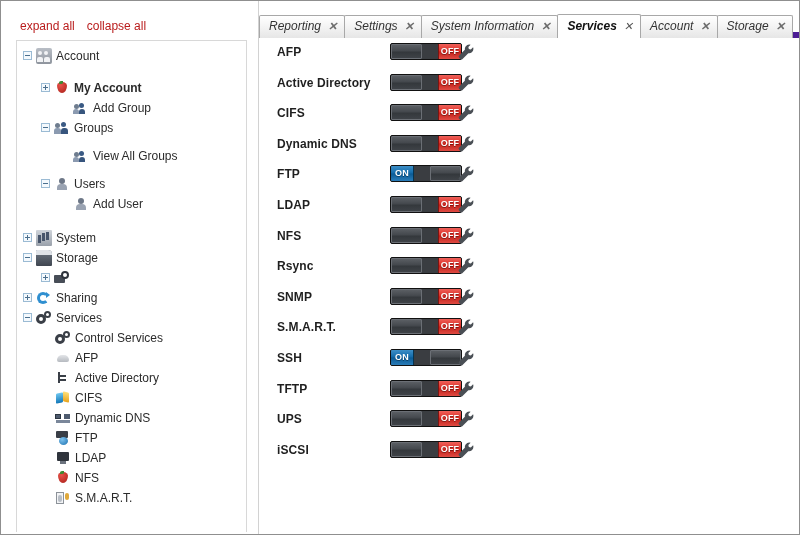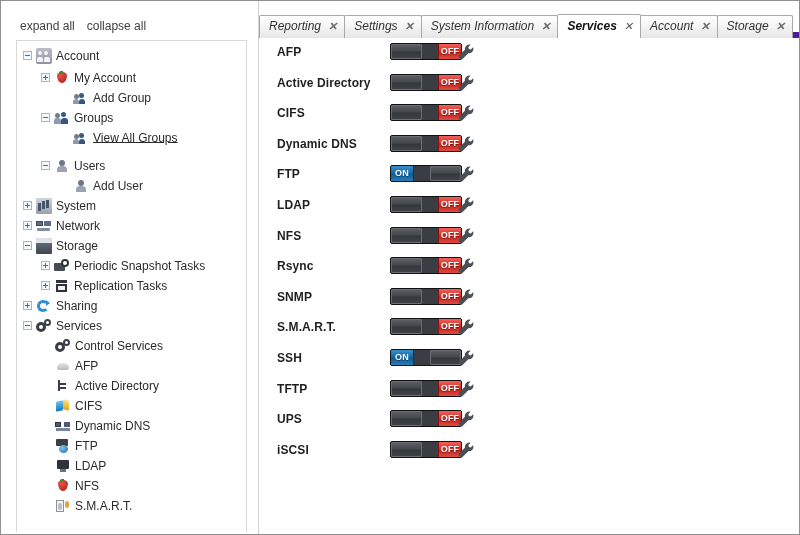--- a/index.html
+++ b/index.html
@@ -47,21 +47,21 @@
     height: 535px;
     background: #d2d2d2;
   }
   #tree-links {
     position: absolute;
     left: 18px;
     top: 17px;
     white-space: nowrap;
   }
   .tree-link {
-    color: #404040;
+    color: #b91c1c;
     font-size: 12px;
     text-decoration: none;
     cursor: pointer;
     margin-right: 12px;
     font-family: "Liberation Sans", sans-serif;
   }
 
   #tree-panel {
     position: absolute;
     left: 14px;
@@ -463,31 +463,29 @@
 <div id="app-frame">
 
   <div id="sidebar">
 
     <div id="tree-links">
       <span class="tree-link">expand all</span><span class="tree-link">collapse all</span>
     </div>
 
     <div id="tree-panel">
         <div class="tree-row" style="padding-left: 6px; margin-top: 4px;"><span class="expander"></span><span class="tree-icon ic-account"></span><span class="tree-label">Account</span></div>
-        <div class="tree-row" style="padding-left: 24px; margin-top: 2px;"><span class="expander plus"></span><span class="tree-icon ic-myaccount"></span><span class="tree-label">My Account</span></div>
+        <div class="tree-row" style="padding-left: 24px; margin-top: 12px; font-weight: bold;"><span class="expander plus"></span><span class="tree-icon ic-myaccount"></span><span class="tree-label">My Account</span></div>
         <div class="tree-row" style="padding-left: 42px; margin-top: 0px;"><span class="expander-spacer"></span><span class="tree-icon ic-group-add"></span><span class="tree-label">Add Group</span></div>
         <div class="tree-row" style="padding-left: 24px; margin-top: 0px;"><span class="expander"></span><span class="tree-icon ic-groups"></span><span class="tree-label">Groups</span></div>
-        <div class="tree-row" style="padding-left: 42px; margin-top: 0px; text-decoration: underline;"><span class="expander-spacer"></span><span class="tree-icon ic-group-view"></span><span class="tree-label">View All Groups</span></div>
+        <div class="tree-row" style="padding-left: 42px; margin-top: 8px;"><span class="expander-spacer"></span><span class="tree-icon ic-group-view"></span><span class="tree-label">View All Groups</span></div>
         <div class="tree-row" style="padding-left: 24px; margin-top: 8px;"><span class="expander"></span><span class="tree-icon ic-user"></span><span class="tree-label">Users</span></div>
         <div class="tree-row" style="padding-left: 42px; margin-top: 0px;"><span class="expander-spacer"></span><span class="tree-icon ic-user"></span><span class="tree-label">Add User</span></div>
-        <div class="tree-row" style="padding-left: 6px; margin-top: 0px;"><span class="expander plus"></span><span class="tree-icon ic-system"></span><span class="tree-label">System</span></div>
-        <div class="tree-row" style="padding-left: 6px; margin-top: 0px;"><span class="expander plus"></span><span class="tree-icon ic-network"></span><span class="tree-label">Network</span></div>
+        <div class="tree-row" style="padding-left: 6px; margin-top: 14px;"><span class="expander plus"></span><span class="tree-icon ic-system"></span><span class="tree-label">System</span></div>
         <div class="tree-row" style="padding-left: 6px; margin-top: 0px;"><span class="expander"></span><span class="tree-icon ic-storage"></span><span class="tree-label">Storage</span></div>
-        <div class="tree-row" style="padding-left: 24px; margin-top: 0px;"><span class="expander plus"></span><span class="tree-icon ic-snapshot"></span><span class="tree-label">Periodic Snapshot Tasks</span></div>
-        <div class="tree-row" style="padding-left: 24px; margin-top: 0px;"><span class="expander plus"></span><span class="tree-icon ic-replication"></span><span class="tree-label">Replication Tasks</span></div>
+        <div class="tree-row" style="padding-left: 24px; margin-top: 0px;"><span class="expander plus"></span><span class="tree-icon ic-snapshot"></span></div>
         <div class="tree-row" style="padding-left: 6px; margin-top: 0px;"><span class="expander plus"></span><span class="tree-icon ic-sharing"></span><span class="tree-label">Sharing</span></div>
         <div class="tree-row" style="padding-left: 6px; margin-top: 0px;"><span class="expander"></span><span class="tree-icon ic-services"></span><span class="tree-label">Services</span></div>
         <div class="tree-row" style="padding-left: 24px; margin-top: 0px;"><span class="expander-spacer"></span><span class="tree-icon ic-services"></span><span class="tree-label">Control Services</span></div>
         <div class="tree-row" style="padding-left: 24px; margin-top: 0px;"><span class="expander-spacer"></span><span class="tree-icon ic-afp"></span><span class="tree-label">AFP</span></div>
         <div class="tree-row" style="padding-left: 24px; margin-top: 0px;"><span class="expander-spacer"></span><span class="tree-icon ic-ad"></span><span class="tree-label">Active Directory</span></div>
         <div class="tree-row" style="padding-left: 24px; margin-top: 0px;"><span class="expander-spacer"></span><span class="tree-icon ic-cifs"></span><span class="tree-label">CIFS</span></div>
         <div class="tree-row" style="padding-left: 24px; margin-top: 0px;"><span class="expander-spacer"></span><span class="tree-icon ic-ddns"></span><span class="tree-label">Dynamic DNS</span></div>
         <div class="tree-row" style="padding-left: 24px; margin-top: 0px;"><span class="expander-spacer"></span><span class="tree-icon ic-ftp"></span><span class="tree-label">FTP</span></div>
         <div class="tree-row" style="padding-left: 24px; margin-top: 0px;"><span class="expander-spacer"></span><span class="tree-icon ic-ldap"></span><span class="tree-label">LDAP</span></div>
         <div class="tree-row" style="padding-left: 24px; margin-top: 0px;"><span class="expander-spacer"></span><span class="tree-icon ic-nfs"></span><span class="tree-label">NFS</span></div>

